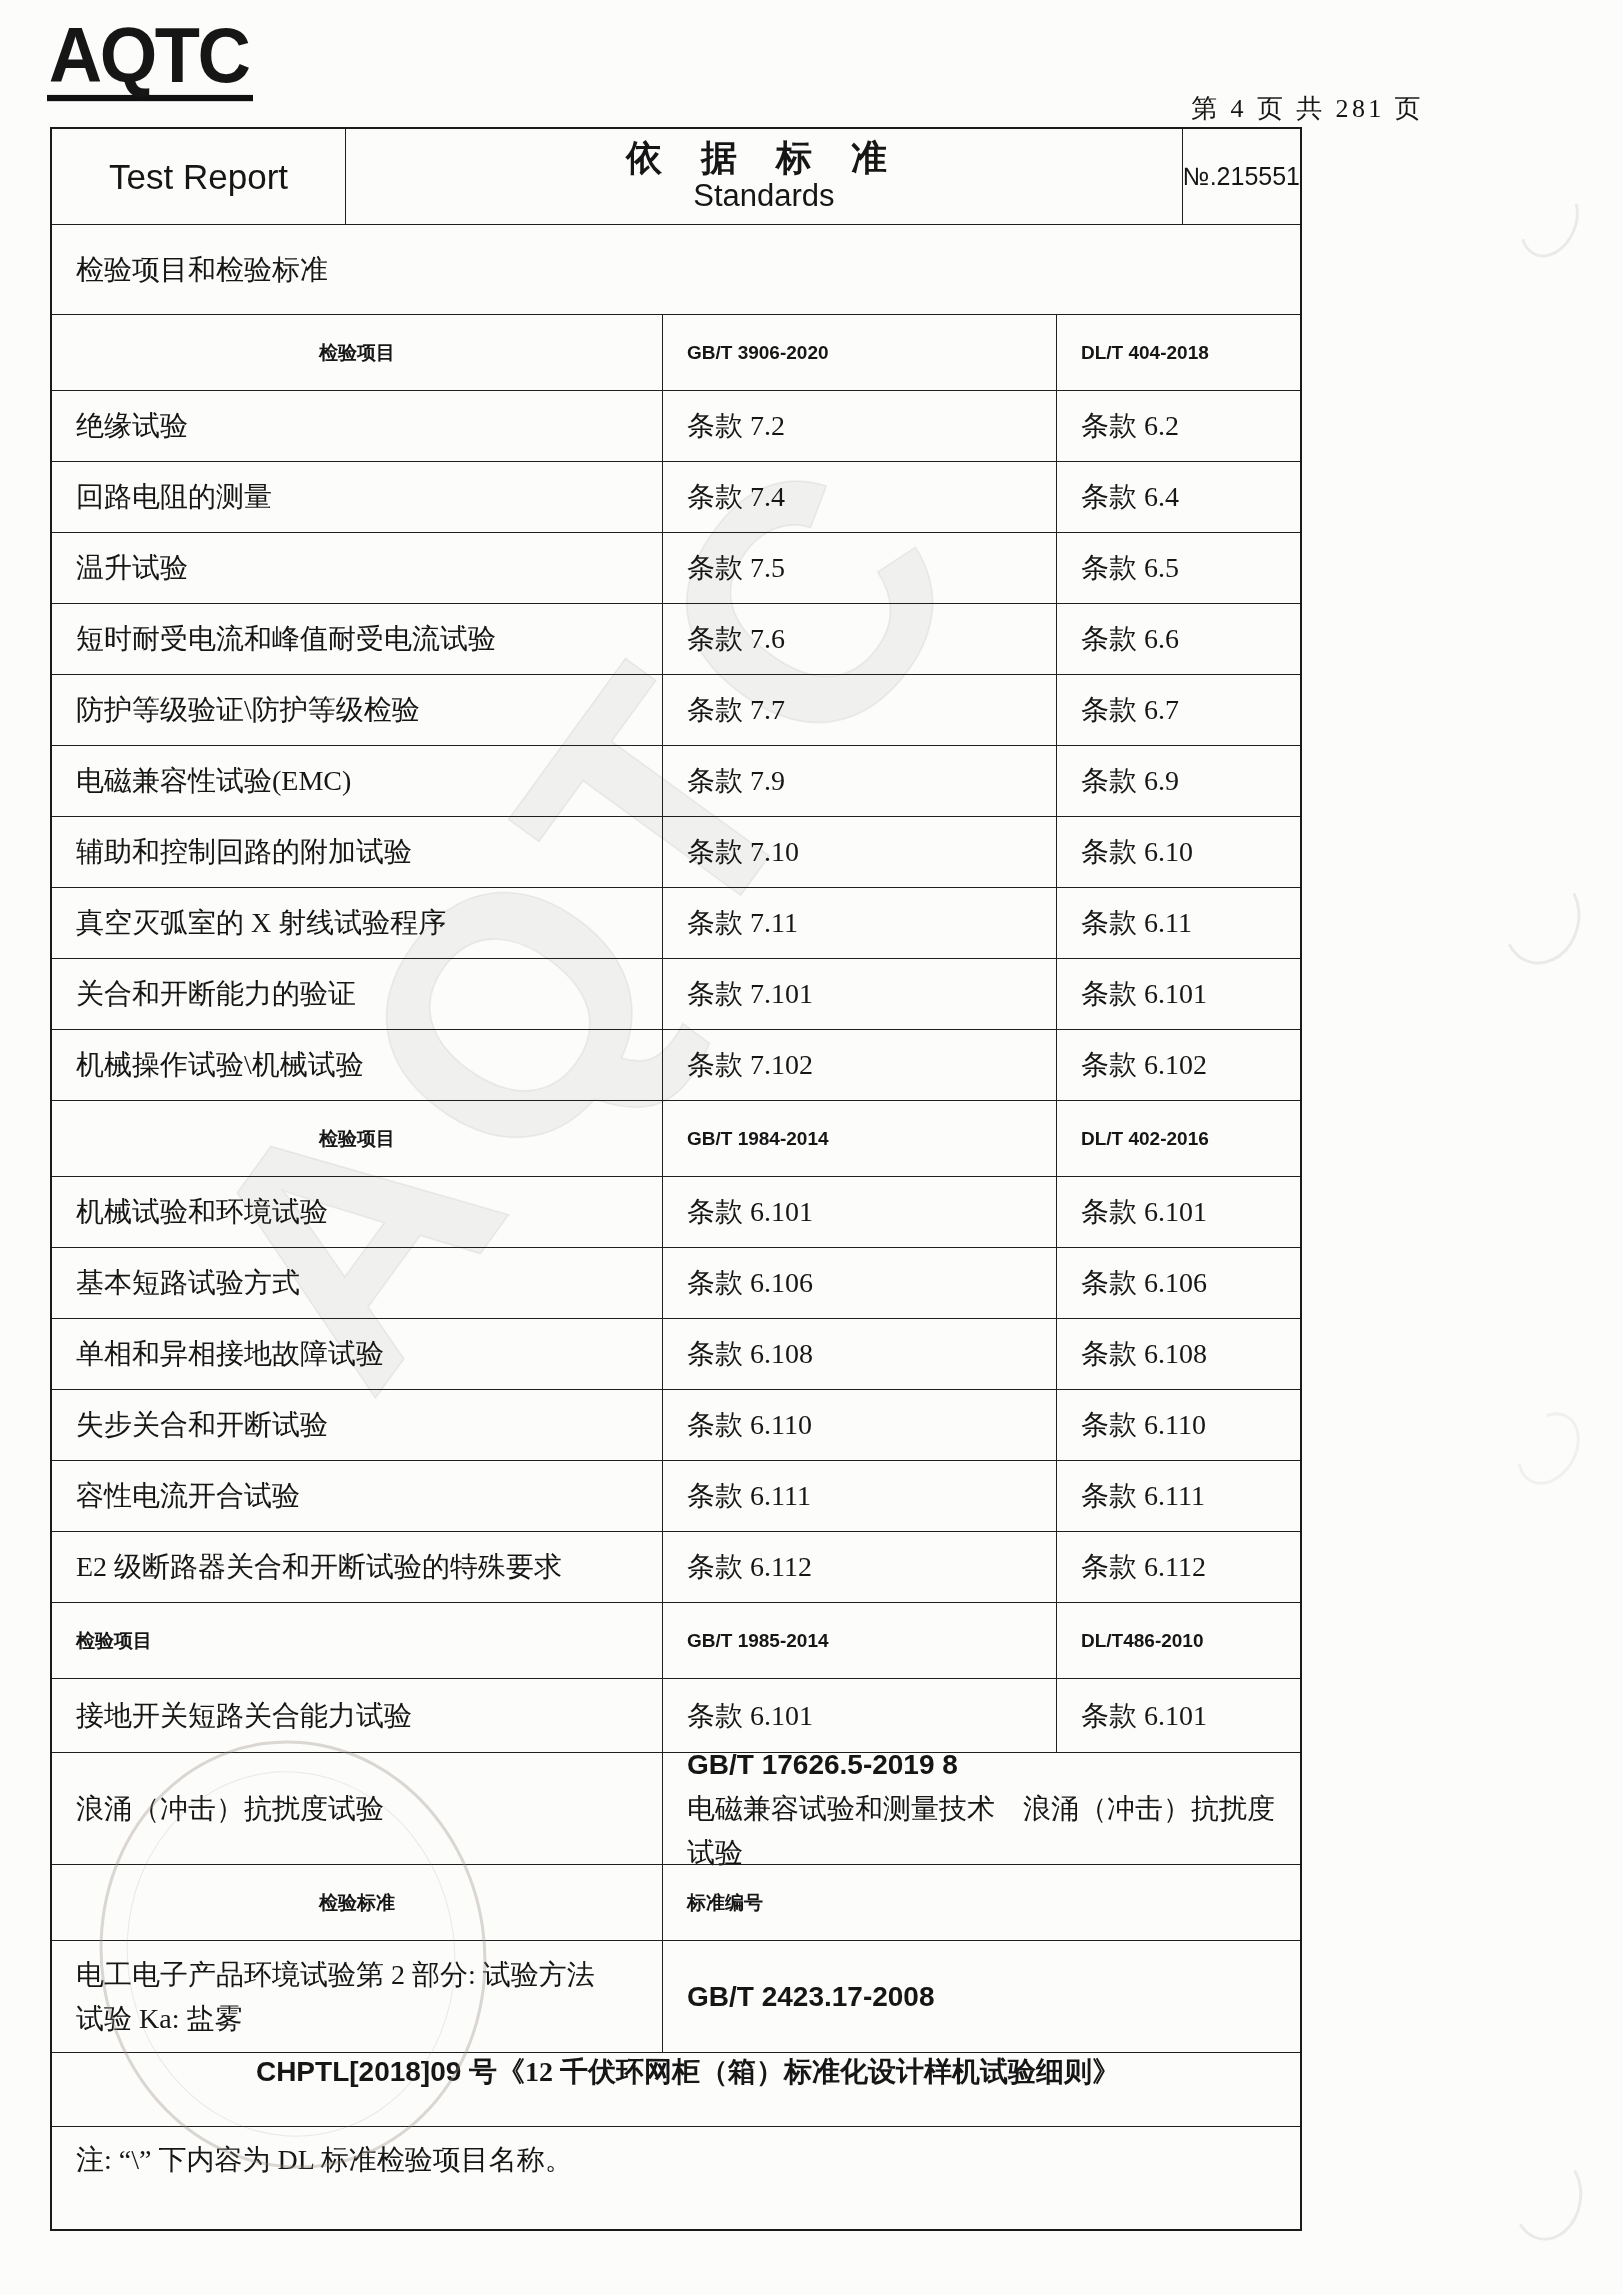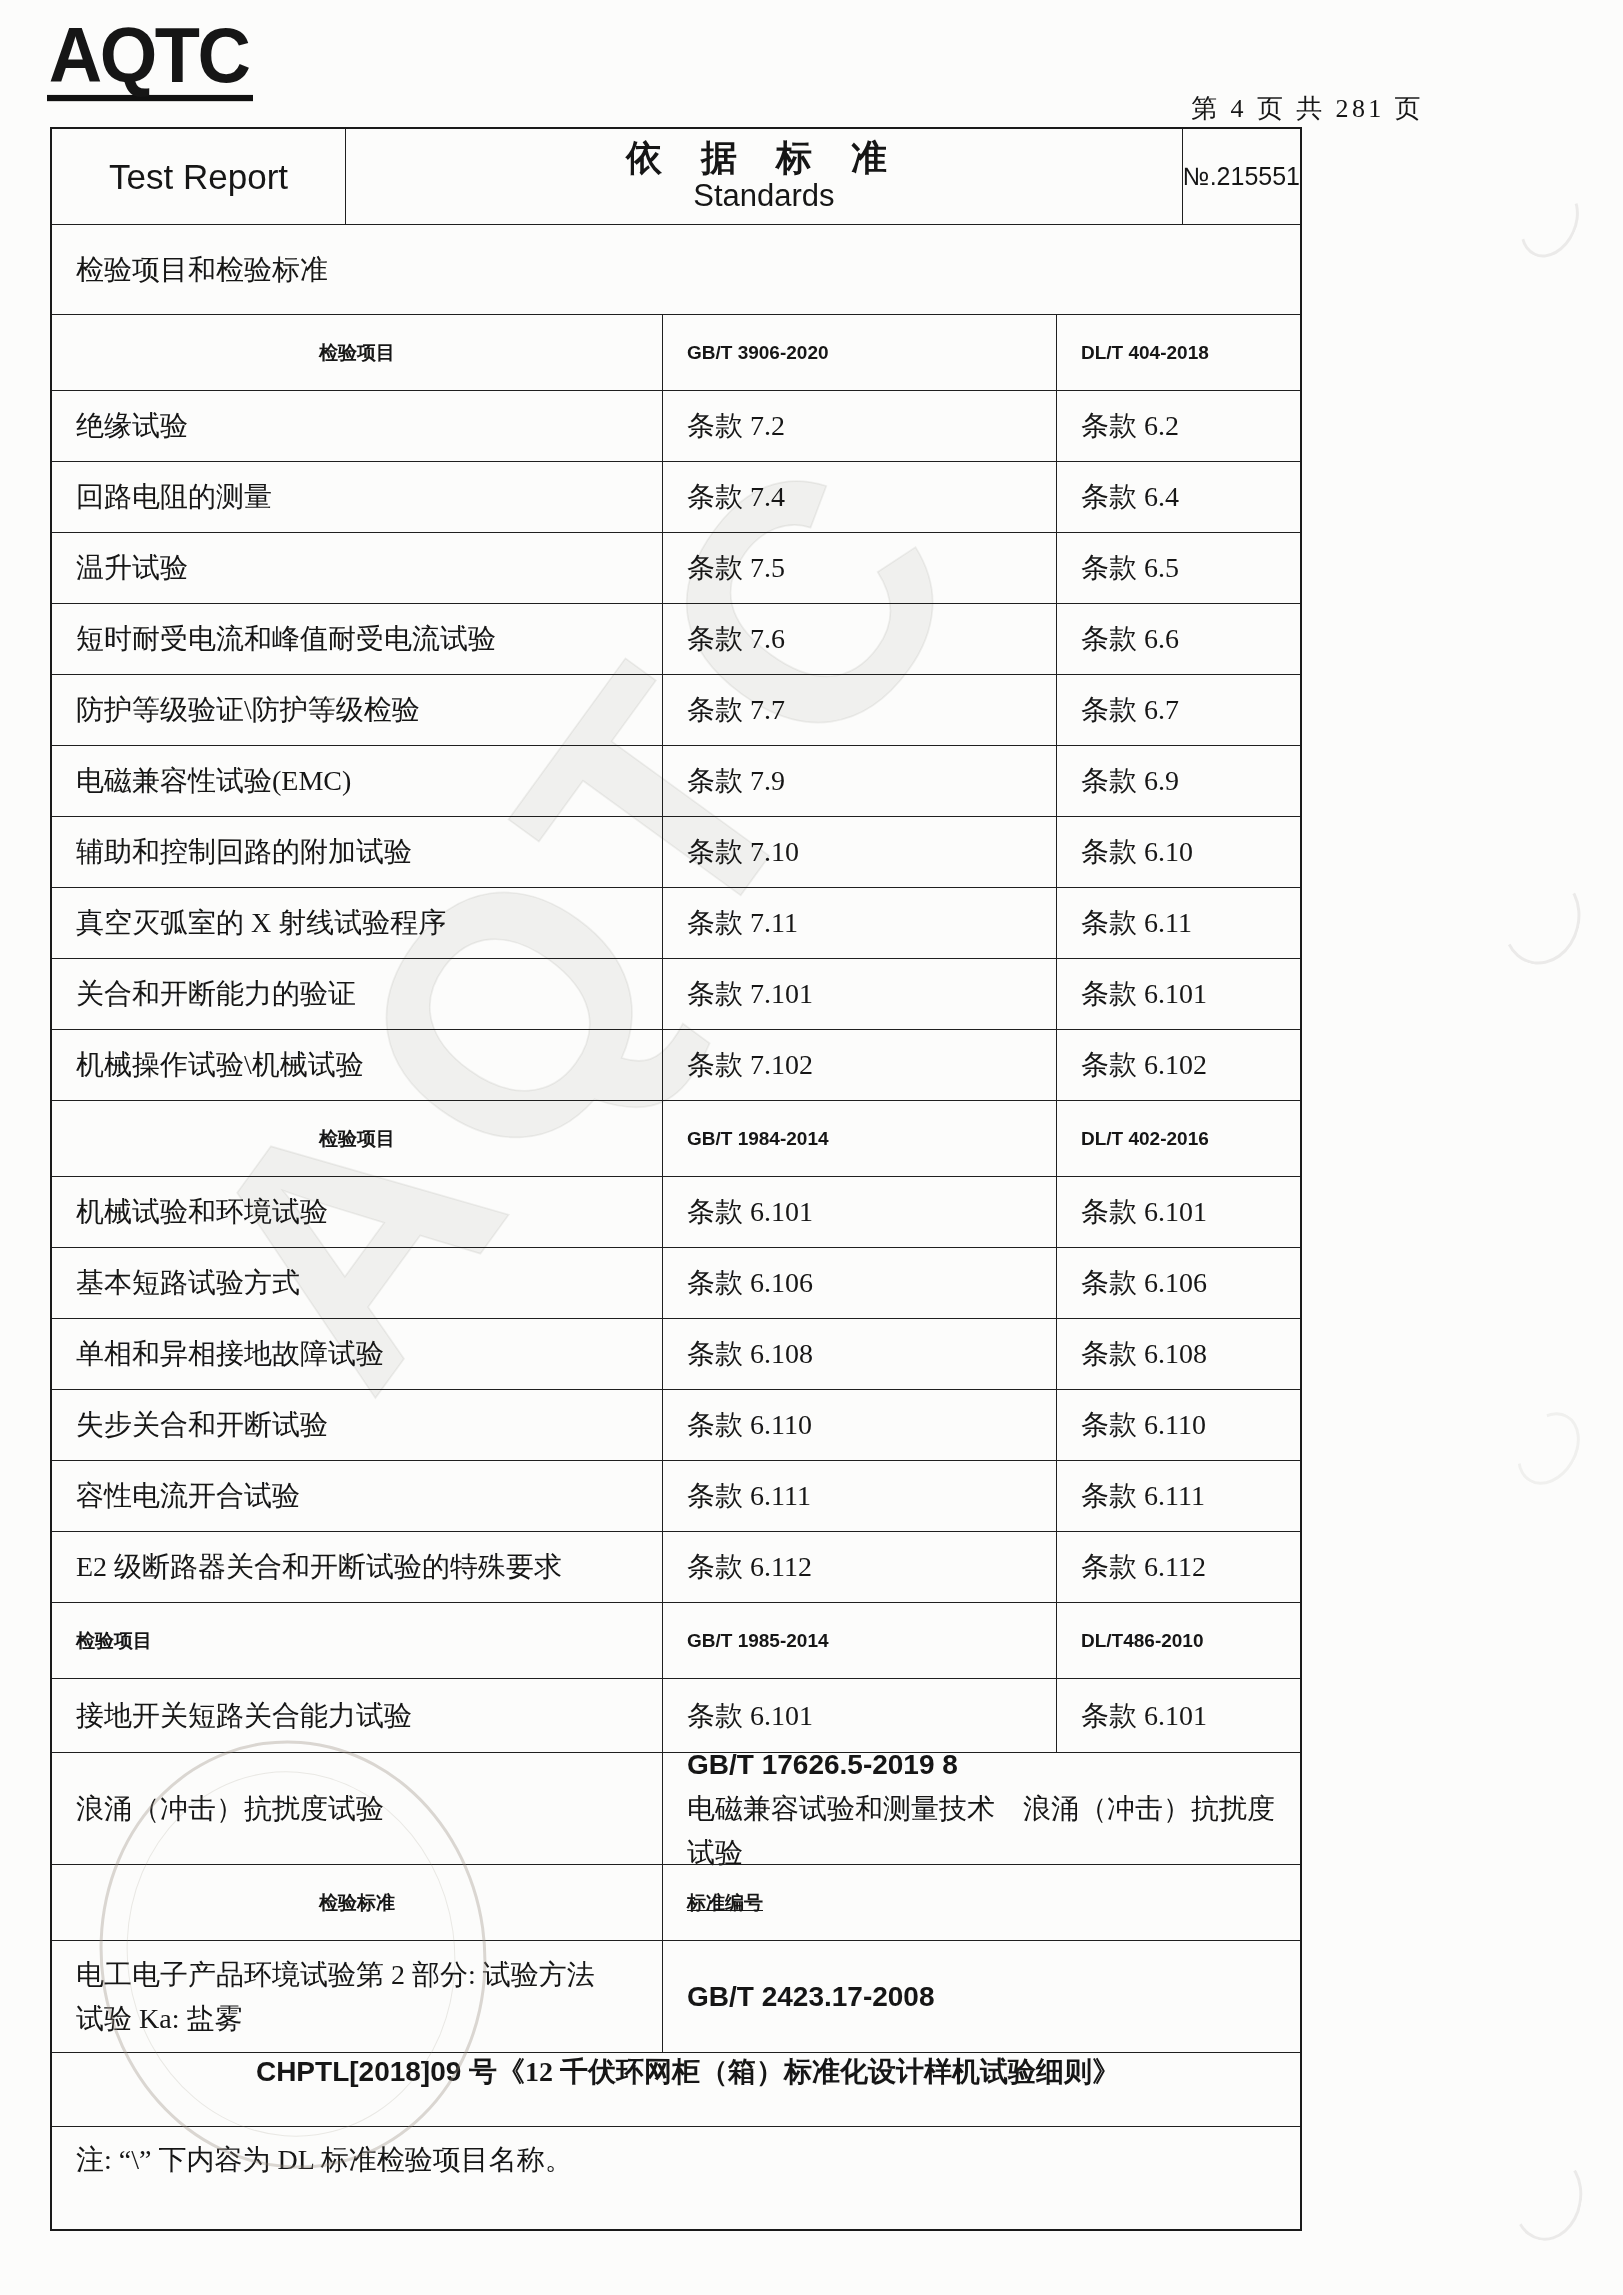--- a/index.html
+++ b/index.html
@@ -226,21 +226,21 @@
   <div class="tr r-tall">
     <div class="td c1">浪涌（冲击）抗扰度试验</div>
     <div class="td mid two-line" style="flex:1;">
       <span class="bold-sans">GB/T 17626.5-2019 8</span>
       <span>电磁兼容试验和测量技术　浪涌（冲击）抗扰度试验</span>
     </div>
   </div>
 
   <div class="tr r-sechead">
     <div class="td c1 center semib">检验标准</div>
-    <div class="td mid semib" style="flex:1;text-decoration:underline;">标准编号</div>
+    <div class="td mid semib" style="flex:1;">标准编号</div>
   </div>
 
   <div class="tr r-tall">
     <div class="td c1 two-line">
       <span>电工电子产品环境试验第 2 部分:  试验方法</span>
       <span>试验 Ka:  盐雾</span>
     </div>
     <div class="td mid bold-sans" style="flex:1;">GB/T 2423.17-2008</div>
   </div>
 

